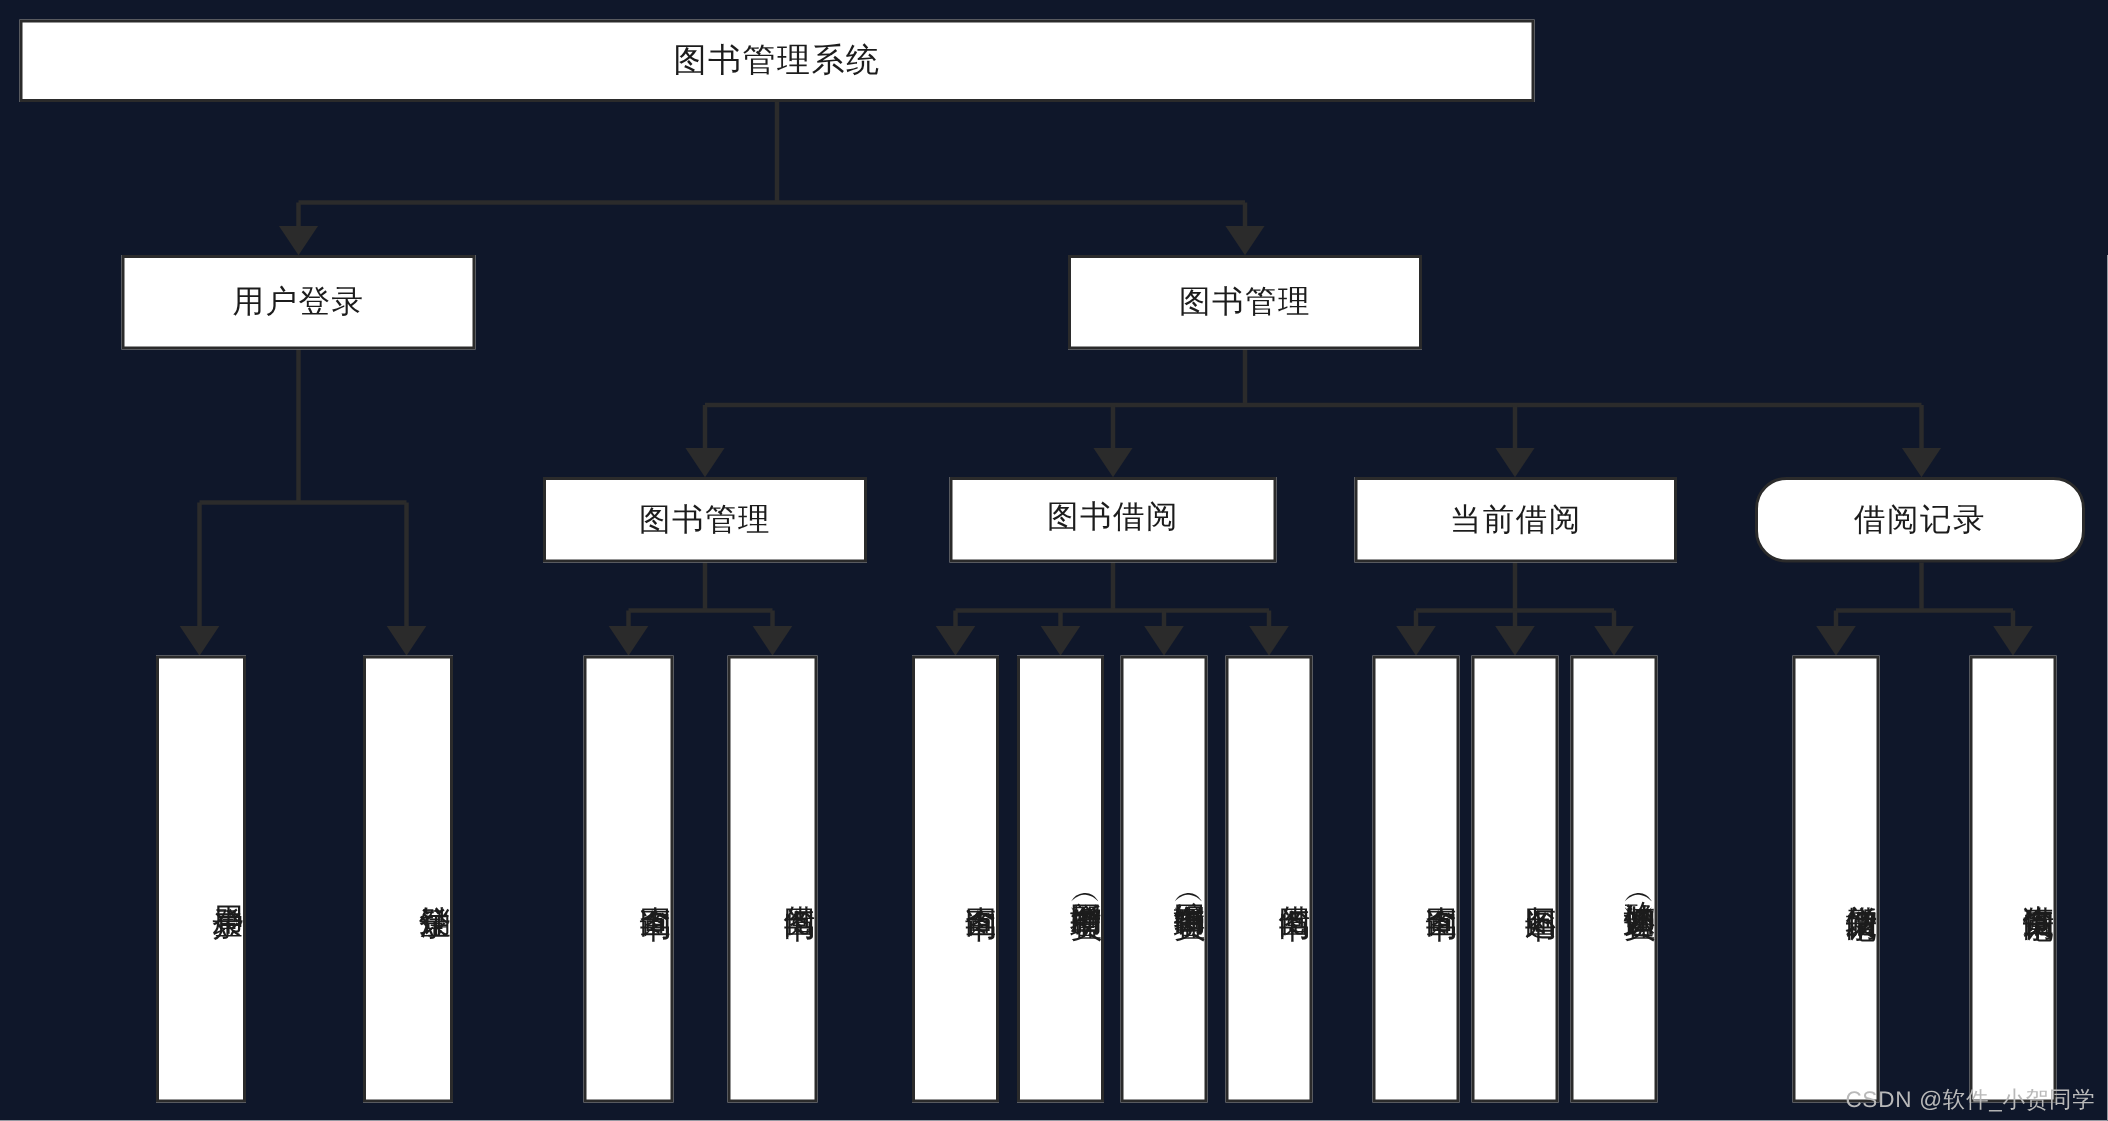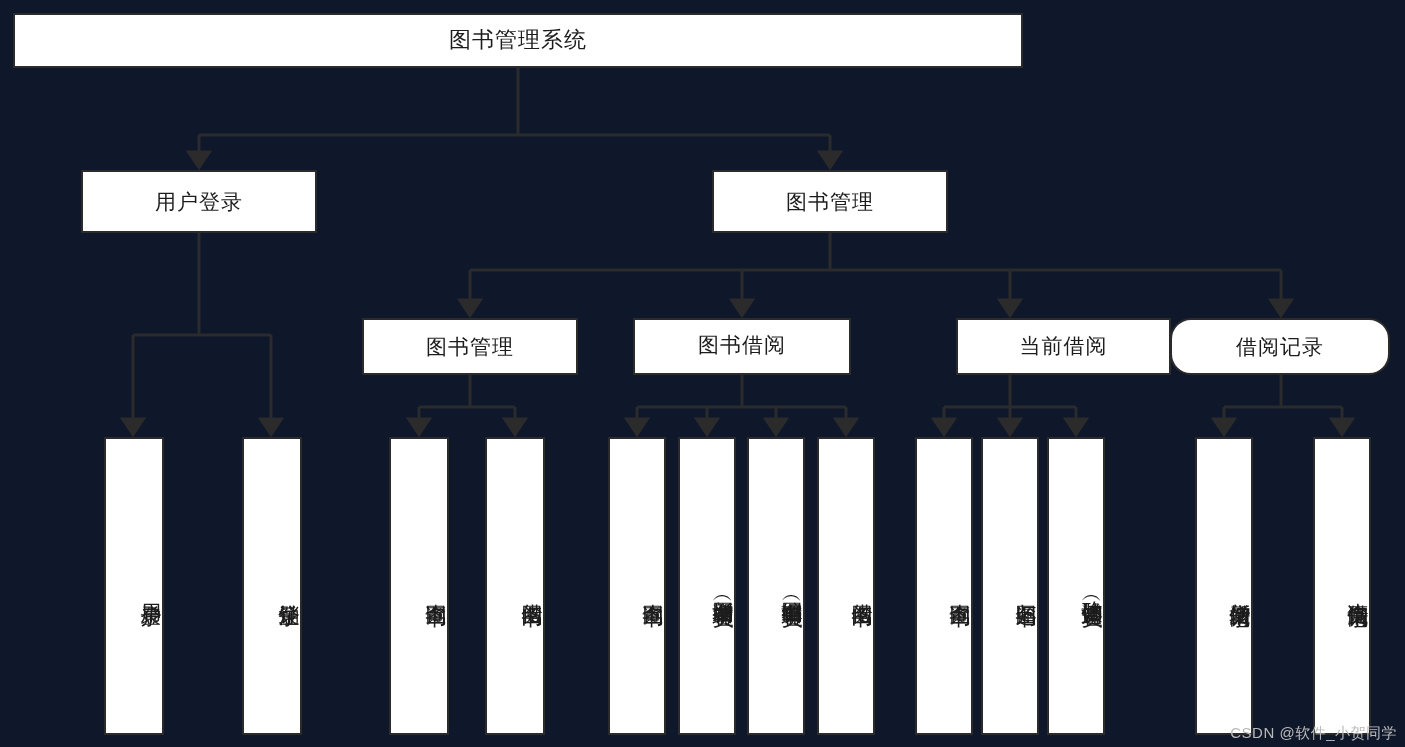--- a/index.html
+++ b/index.html
@@ -136,21 +136,21 @@
   <div class="node horiz" style="left:712px; top:170px; width:236px; height:63px;">
     <span>图书管理</span>
   </div>
 
   <div class="node horiz" style="left:362px; top:318px; width:216px; height:57px;">
     <span>图书管理</span>
   </div>
   <div class="node horiz" style="left:633px; top:318px; width:218px; height:57px;font-family:Liberation Mono, monospace;">
     <span>图书借阅</span>
   </div>
-  <div class="node horiz" style="left:956px; top:318px; width:215px; height:57px;font-family:Liberation Serif, serif;">
+  <div class="node horiz" style="left:903px; top:318px; width:215px; height:57px;">
     <span>当前借阅</span>
   </div>
   <div class="node horiz" style="left:1170px; top:318px; width:220px; height:57px;border-radius:21px;">
     <span>借阅记录</span>
   </div>
 
   <div class="node vert" style="left:104px; top:437px; width:60px; height:298px;">
     <span>用户登录</span>
   </div>
   <div class="node vert" style="left:242px; top:437px; width:60px; height:298px;">

